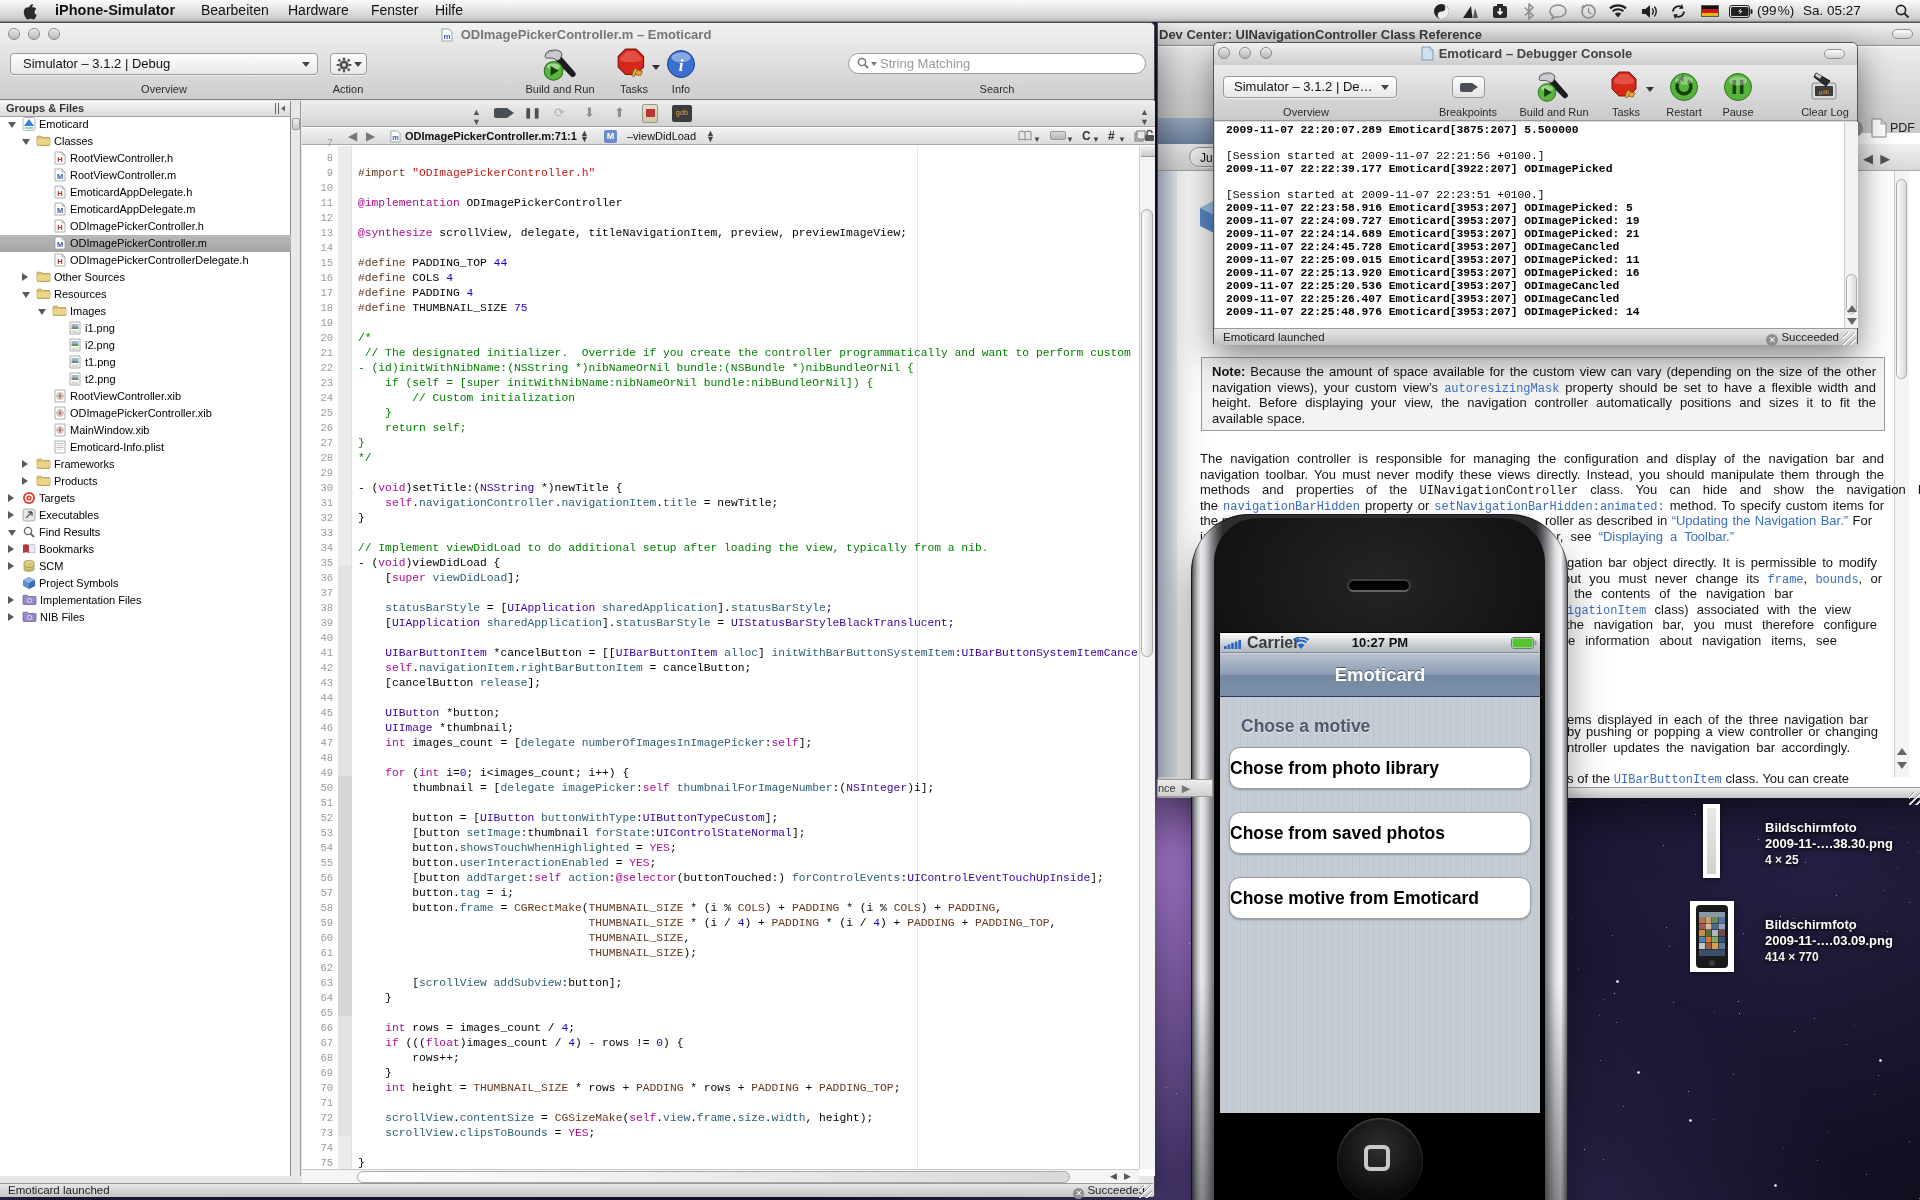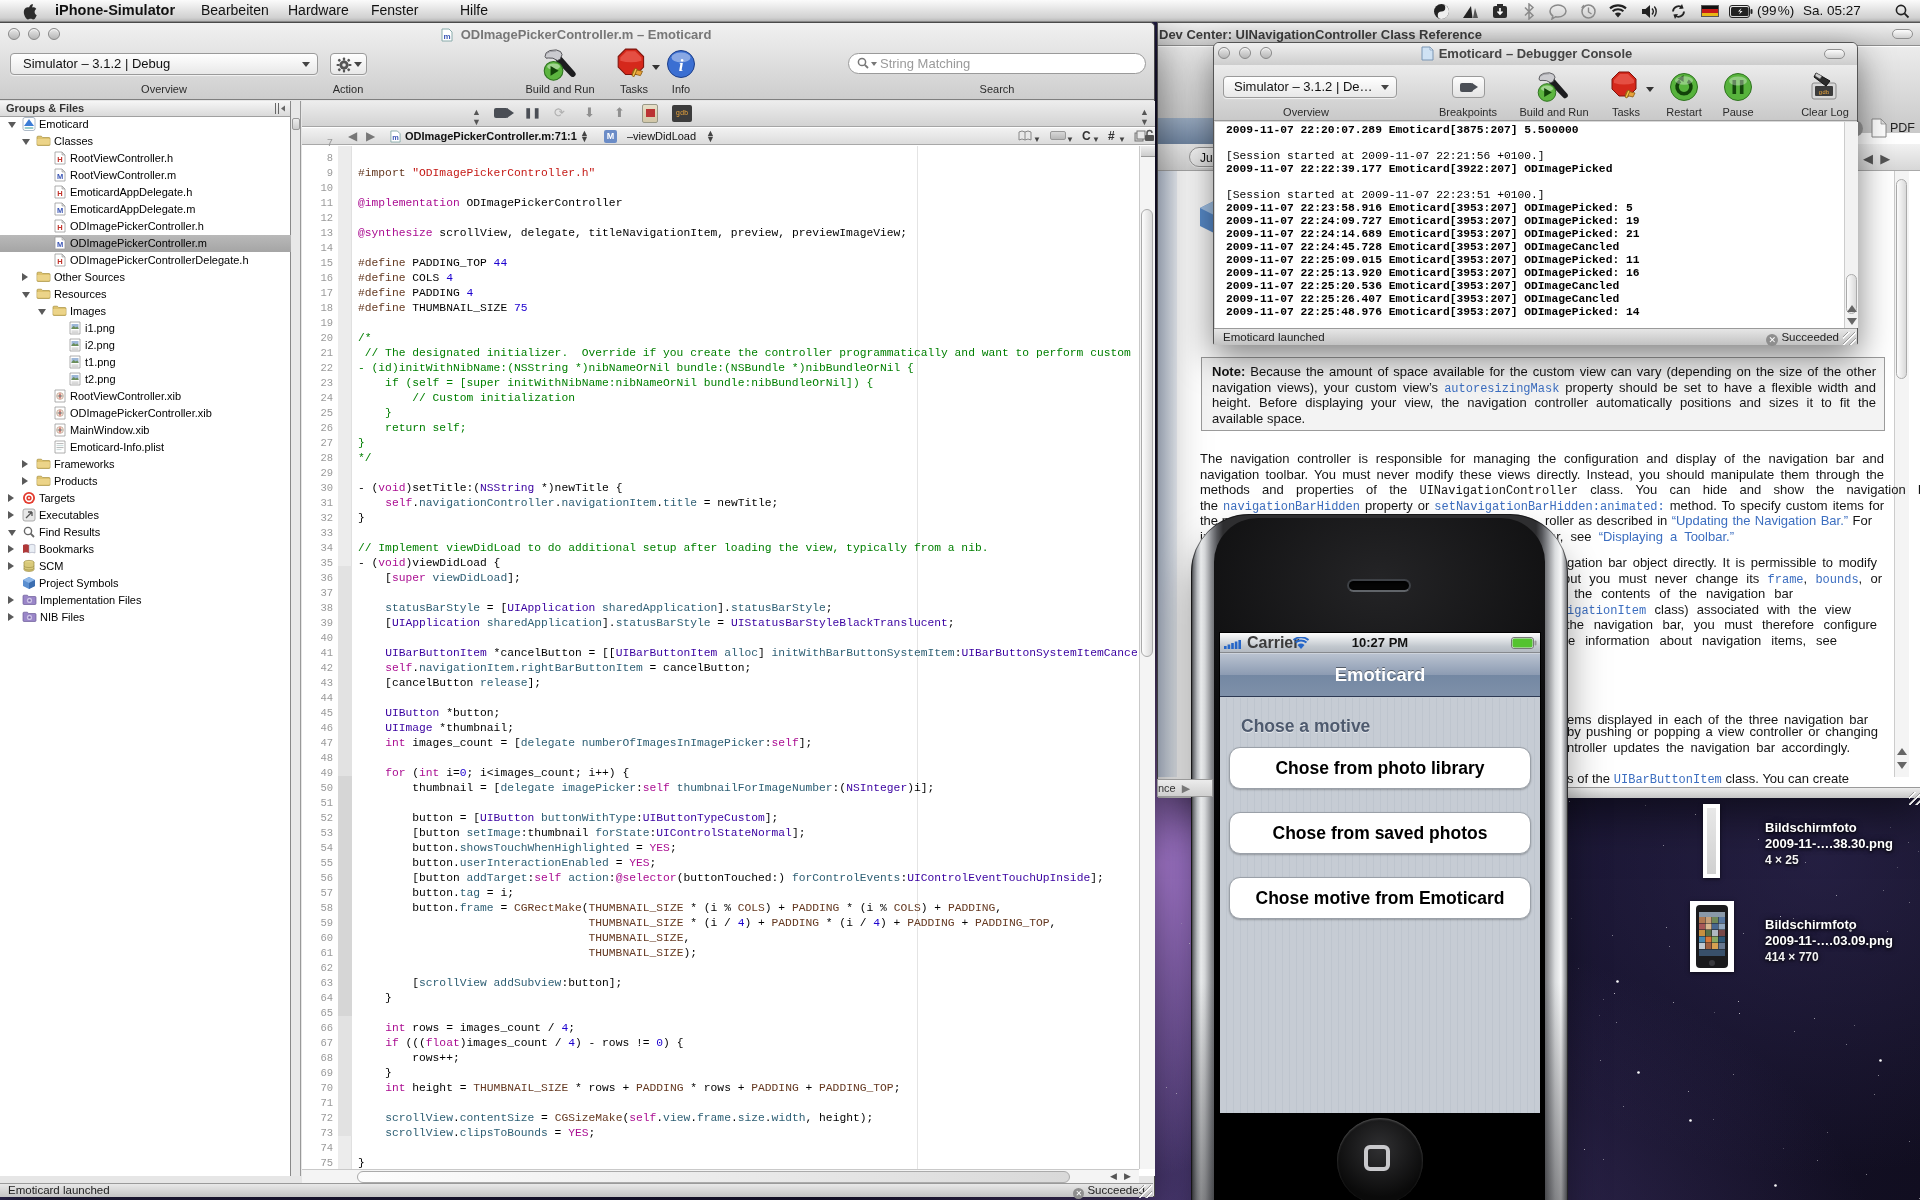--- a/index.html
+++ b/index.html
@@ -115,21 +115,21 @@
 #pstatus{position:absolute;left:0;top:0;width:320px;height:20px;background:linear-gradient(#fdfdfd,#c2c8ce 70%,#b4bac2);
  border-bottom:1px solid #86898e}
 #pnav{position:absolute;left:0;top:20px;width:320px;height:44px;
  background:linear-gradient(#b9c2d0 0%,#8d9cb3 49%,#7488a3 50%,#7e90a9 100%);
  border-top:1px solid #cdd3dc;border-bottom:1px solid #2d3953}
 #pnav .t{width:100%;text-align:center;font-size:18.5px;font-weight:bold;color:#fff;line-height:42px;
  text-shadow:0 -1px 0 rgba(0,0,0,.45)}
 #pcontent{position:absolute;left:0;top:65px;width:320px;height:415px;
  background:repeating-linear-gradient(90deg,#c6ccd4 0 6px,#bec5ce 6px 7px)}
 .pbtn{position:absolute;left:9px;width:302px;height:42px;background:#fff;border:1px solid #9aa0a8;border-radius:11px;
- box-shadow:0 1px 2px rgba(0,0,0,.25);font-size:17.5px;font-weight:bold;color:#000;text-align:center;line-height:40px}
+ box-shadow:0 1px 2px rgba(0,0,0,.25);font-size:17.5px;font-weight:bold;color:#000;line-height:40px}
 #homebtn{position:absolute;left:123px;top:600px;width:86px;height:86px;border-radius:50%;
  background:radial-gradient(circle at 50% 35%,#303032,#0a0a0a 70%);box-shadow:inset 0 1px 2px #555}
 #homesq{position:absolute;left:27px;top:27px;width:26px;height:26px;border:4px solid #c9c9cc;border-radius:6px}
 
 
 .dicon-label{position:absolute;color:#fff;font-weight:bold;font-size:13px;line-height:16px;white-space:nowrap;
  text-shadow:0 1px 3px rgba(0,0,0,.95), 0 0 6px rgba(0,0,0,.7)}
 .dsub{font-size:12px;font-weight:bold;opacity:.95}
 </style></head>
 <body>
@@ -785,21 +785,21 @@
 <div class="dicon-label" style="left:1765px;top:917px">Bildschirmfoto<br>2009-11-….03.09.png<br><span class="dsub">414 × 770</span></div>
 
 <div id="menubar">
   <svg width="15" height="17" viewBox="0 0 15 17" style="position:absolute;left:22px;top:3px">
     <path d="M10.8 1.1 c-1 .1-2.2.8-2.9 1.6 -.6.8-1.1 1.9-.9 3 1.1 0 2.3-.6 3-1.5 .6-.8 1-1.9.8-3.1z M12.6 9 c0-2 1.6-3 1.7-3.1 -.9-1.4-2.4-1.6-2.9-1.6 -1.2-.1-2.4.7-3 .7 -.6 0-1.6-.7-2.6-.7 -1.3 0-2.6.8-3.3 2 -1.4 2.5-.4 6.1 1 8.1 .7 1 1.5 2.1 2.5 2 1 0 1.4-.6 2.6-.6 1.2 0 1.5.6 2.6.6 1.1 0 1.8-1 2.4-2 .8-1.1 1.1-2.2 1.1-2.3 0 0-2.1-.8-2.1-3.1z" fill="#2b2b2b"></path>
   </svg>
   <span style="left:55px;font-weight:bold;font-size:14.5px">iPhone-Simulator</span>
   <span style="left:201px">Bearbeiten</span>
   <span style="left:288px">Hardware</span>
   <span style="left:371px">Fenster</span>
-  <span style="left:460px">Hilfe</span>
+  <span style="left:435px">Hilfe</span>
 
   <svg width="17" height="17" viewBox="0 0 17 17" style="position:absolute;left:1433px;top:3px">
     <circle cx="8.5" cy="8.5" r="7.5" fill="#222"></circle>
     <path d="M8.5 1 a7.5 7.5 0 0 1 0 15 a3.75 3.75 0 0 1 0 -7.5 a3.75 3.75 0 0 0 0 -7.5z" fill="#eee"></path>
   </svg>
   <svg width="20" height="16" viewBox="0 0 20 16" style="position:absolute;left:1461px;top:4px">
     <path d="M2 14 L10 2 L11.5 14 Z" fill="#222"></path>
       <path d="M12 14 L14 4 L17 14Z" fill="#555"></path>
   </svg>
   <svg width="16" height="16" viewBox="0 0 16 16" style="position:absolute;left:1492px;top:3px">

